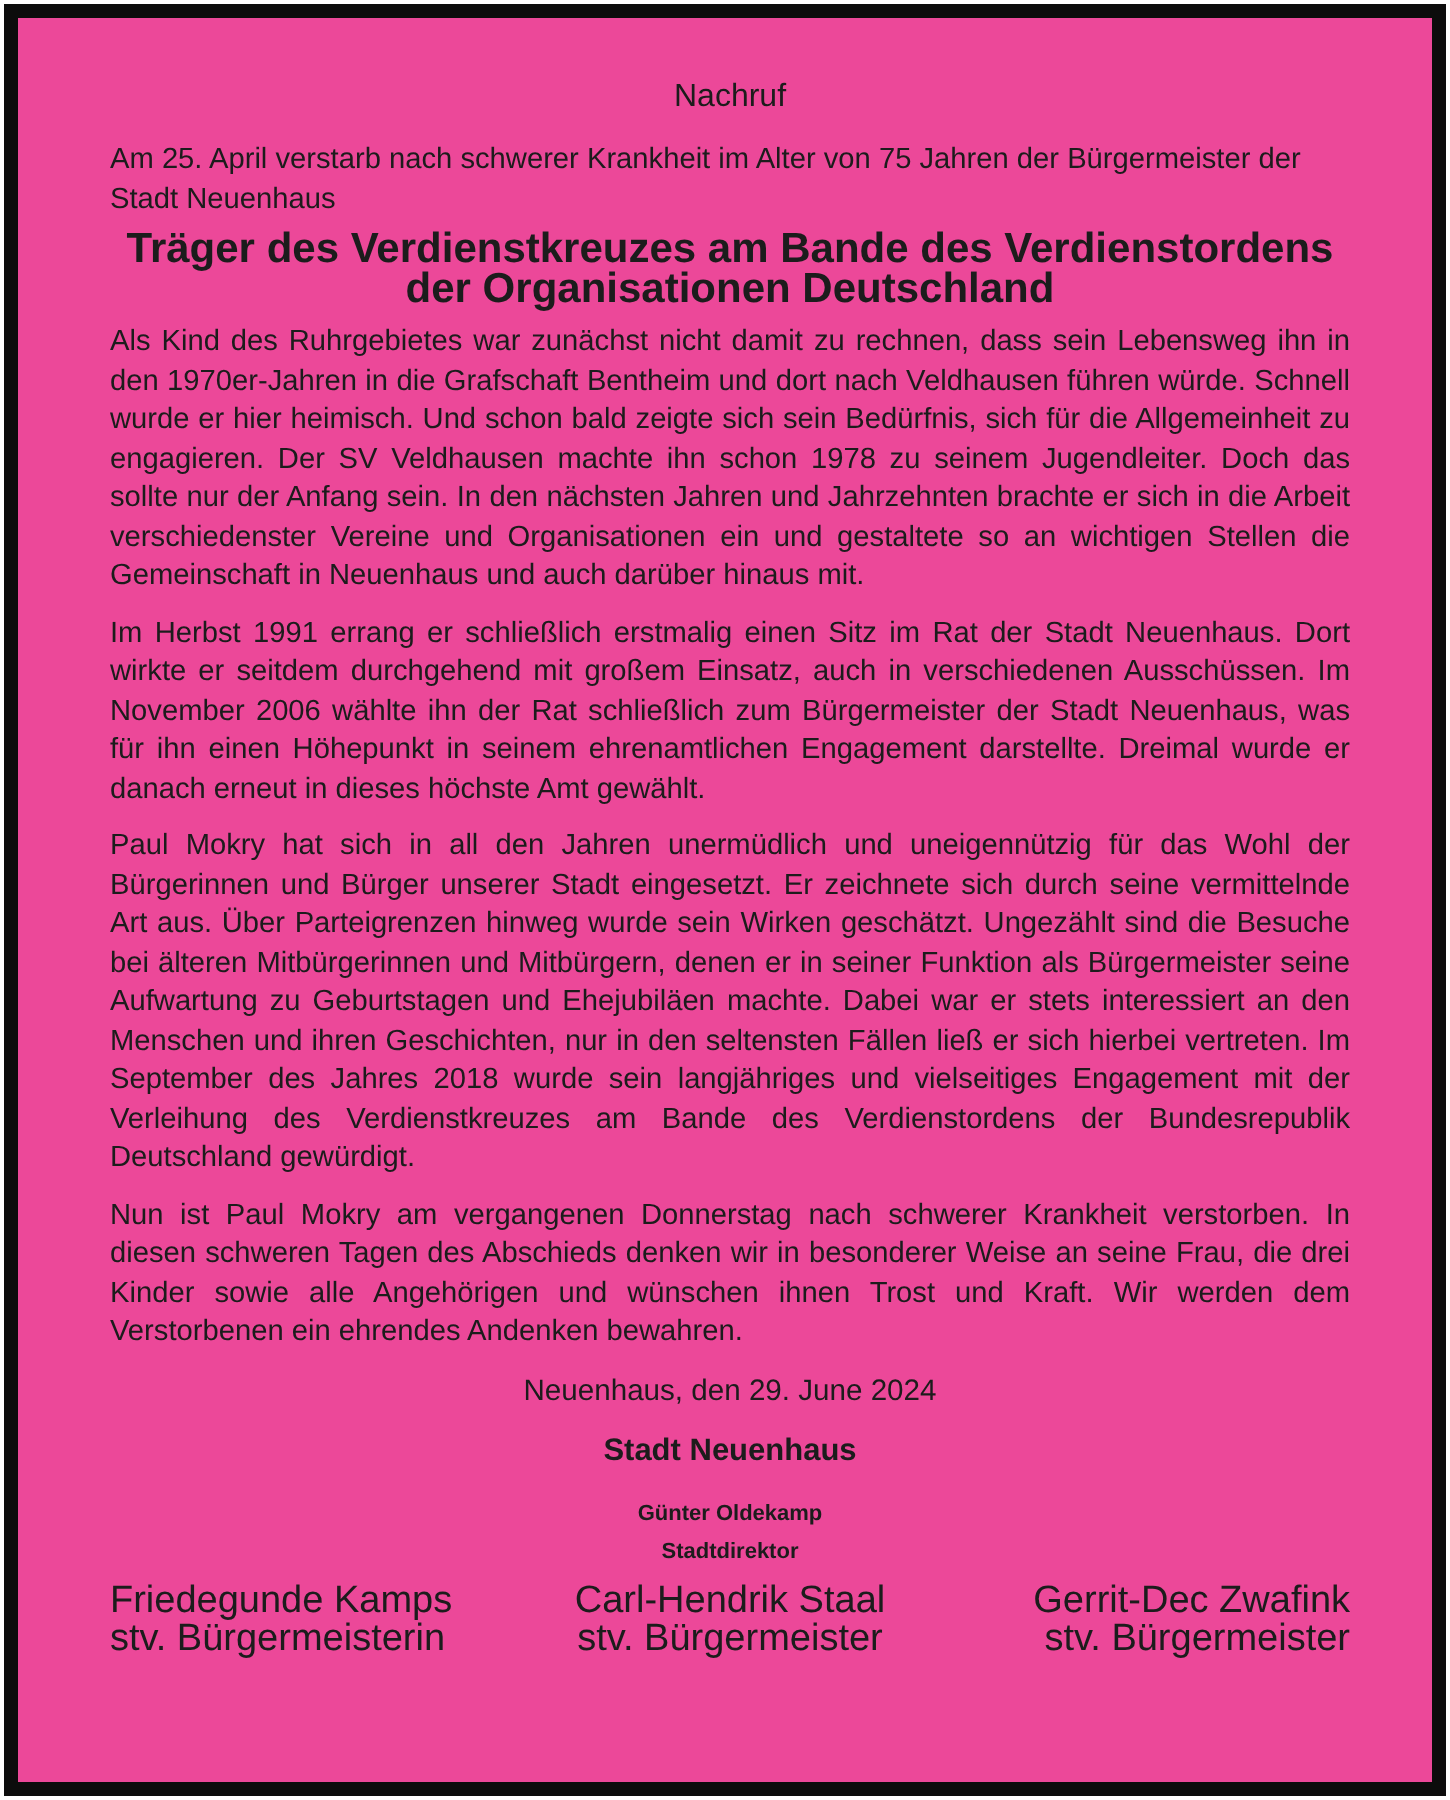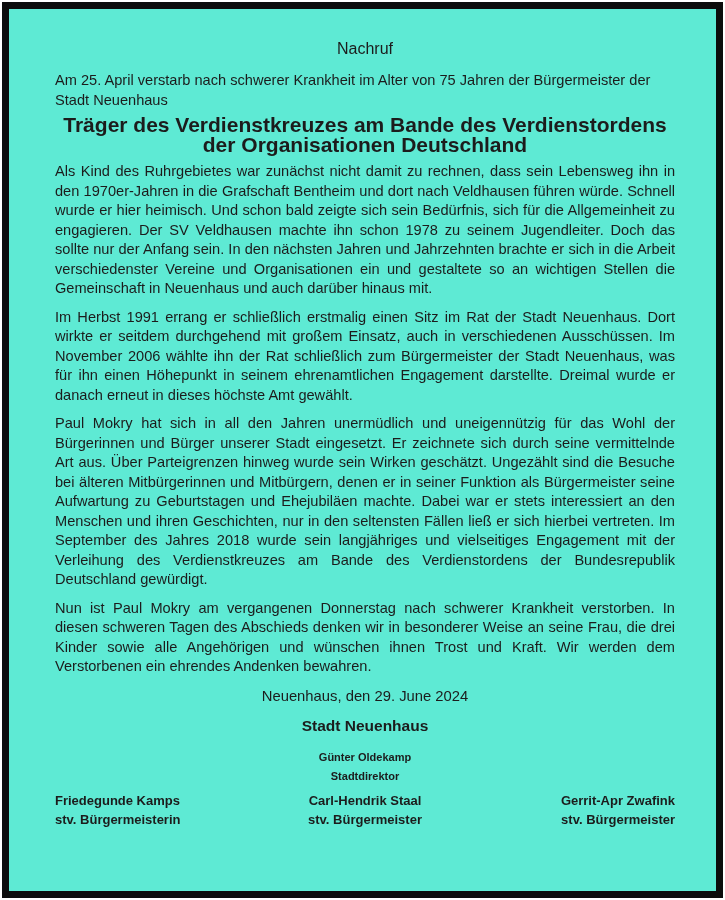--- a/index.html
+++ b/index.html
@@ -8,21 +8,21 @@
     background: #ffffff;
     font-family: "Liberation Sans", sans-serif;
     position: relative;
     overflow: hidden;
   }
   .frame {
     position: absolute;
     top: 2px; left: 2px;
     width: 721px; height: 896px;
     border: 7px solid #0c0c0c;
-    background: #5eead4;
+    background: #ec4899;
     overflow: hidden;
   }
   .content {
     padding: 30px 41px 0 46px;
     color: #1c1c1c;
   }
   .nachruf {
     text-align: center;
     font-size: 16px;
     line-height: 20px;
@@ -74,22 +74,22 @@
   .director {
     margin-top: 12px;
     text-align: center;
     font-weight: bold;
     font-size: 11px;
     line-height: 19.5px;
   }
   .deputies {
     display: flex;
     margin-top: 4px;
-    font-weight: bold;
-    font-size: 13px;
+    font-weight: normal;
+    font-size: 19px;
     line-height: 19.5px;
   }
   .deputy { flex: 1; }
   .deputy.left   { text-align: left; }
   .deputy.center { text-align: center; }
   .deputy.right  { text-align: right; }
 </style>
 </head>
 <body>
 
@@ -123,19 +123,19 @@
     <div class="deputies">
       <div class="deputy left">
         <span>Friedegunde Kamps</span><br>
         <span>stv. Bürgermeisterin</span>
       </div>
       <div class="deputy center">
         <span>Carl-Hendrik Staal</span><br>
         <span>stv. Bürgermeister</span>
       </div>
       <div class="deputy right">
-        <span>Gerrit-Apr Zwafink</span><br>
+        <span>Gerrit-Dec Zwafink</span><br>
         <span>stv. Bürgermeister</span>
       </div>
     </div>
 
   </div>
 </div>
 
 </body></html>

